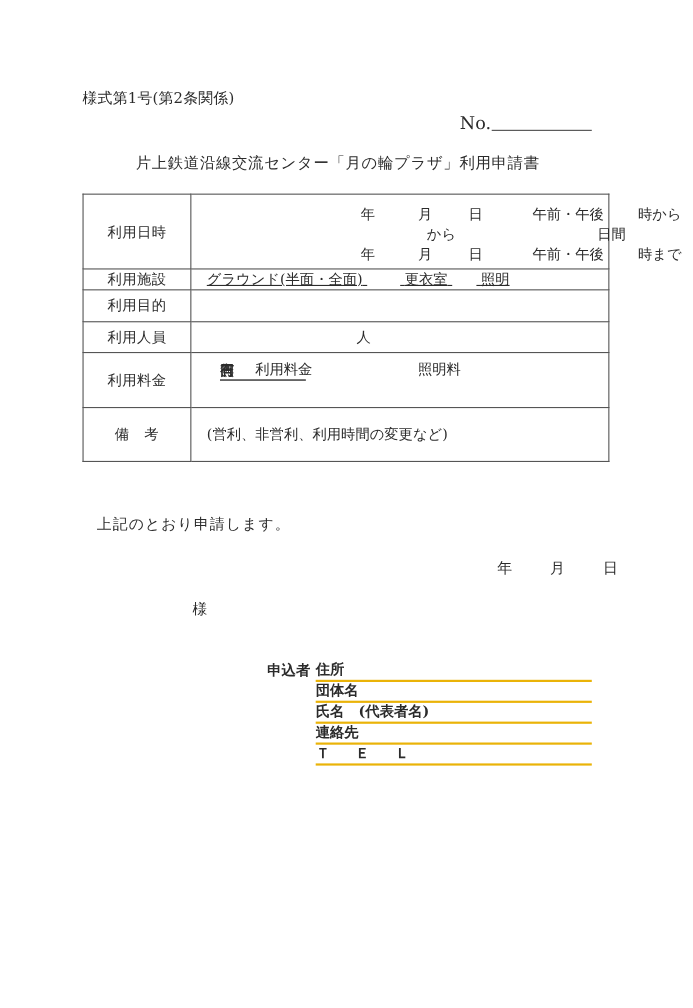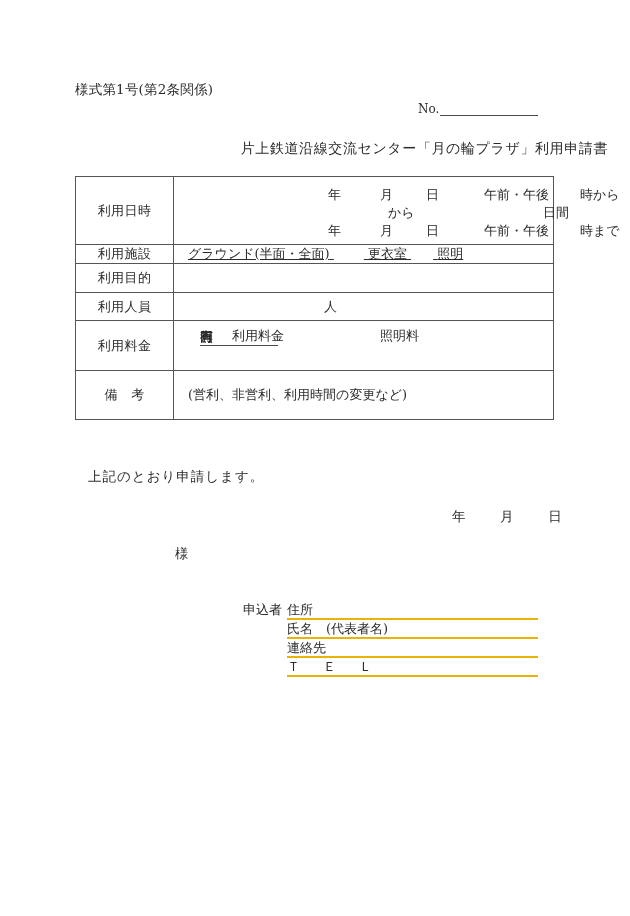--- a/index.html
+++ b/index.html
@@ -25,36 +25,36 @@
     left: 75px;
     top: 81px;
     font-size: 13.5px;
     letter-spacing: 0.2px;
     white-space: nowrap;
   }
   #no-field {
     left: 418px;
     top: 102px;
     width: 120px;
-    font-size: 12px;
+    font-size: 16px;
     display: flex;
-    align-items: flex-start;
+    align-items: center;
   }
   #no-field .no-label { white-space: nowrap; }
   #no-field .no-rule {
     flex: 1 1 auto;
     border-bottom: 1px solid #4a4a4a;
     height: 13px;
     margin-left: 1px;
   }
   #doc-title {
     left: 0;
     top: 140px;
     width: 608px;
-    text-align: right;
+    text-align: center;
     font-size: 14px;
     letter-spacing: 0.6px;
     white-space: nowrap;
     padding-left: 6px;
     box-sizing: border-box;
   }
 
   
   #main-table {
     left: 75px;
@@ -164,20 +164,21 @@
     top: 545px;
     font-size: 13.5px;
     white-space: nowrap;
   }
 
   
   #applicant {
     left: 243px;
     top: 601px;
     width: 295px;
+    font-weight: bold;
   }
   #applicant-label {
     position: absolute;
     left: 0;
     top: 0;
     font-size: 13px;
     white-space: nowrap;
   }
   #applicant-fields {
     margin-left: 44px;
@@ -304,20 +305,23 @@
 
   <div class="abs" id="addressee">様</div>
 
   <div class="abs" id="applicant">
     <div id="applicant-label">申込者</div>
     <div id="applicant-fields">
       <div class="ap-row">
         <span class="ap-name">住所</span>
       </div>
       <div class="ap-row">
+        <span class="ap-name">団体名</span>
+      </div>
+      <div class="ap-row">
         <span class="ap-name">氏名　(代表者名)</span>
       </div>
       <div class="ap-row">
         <span class="ap-name">連絡先</span>
       </div>
       <div class="ap-row">
         <span class="ap-name ap-tel">Ｔ　Ｅ　Ｌ</span>
       </div>
     </div>
   </div>

